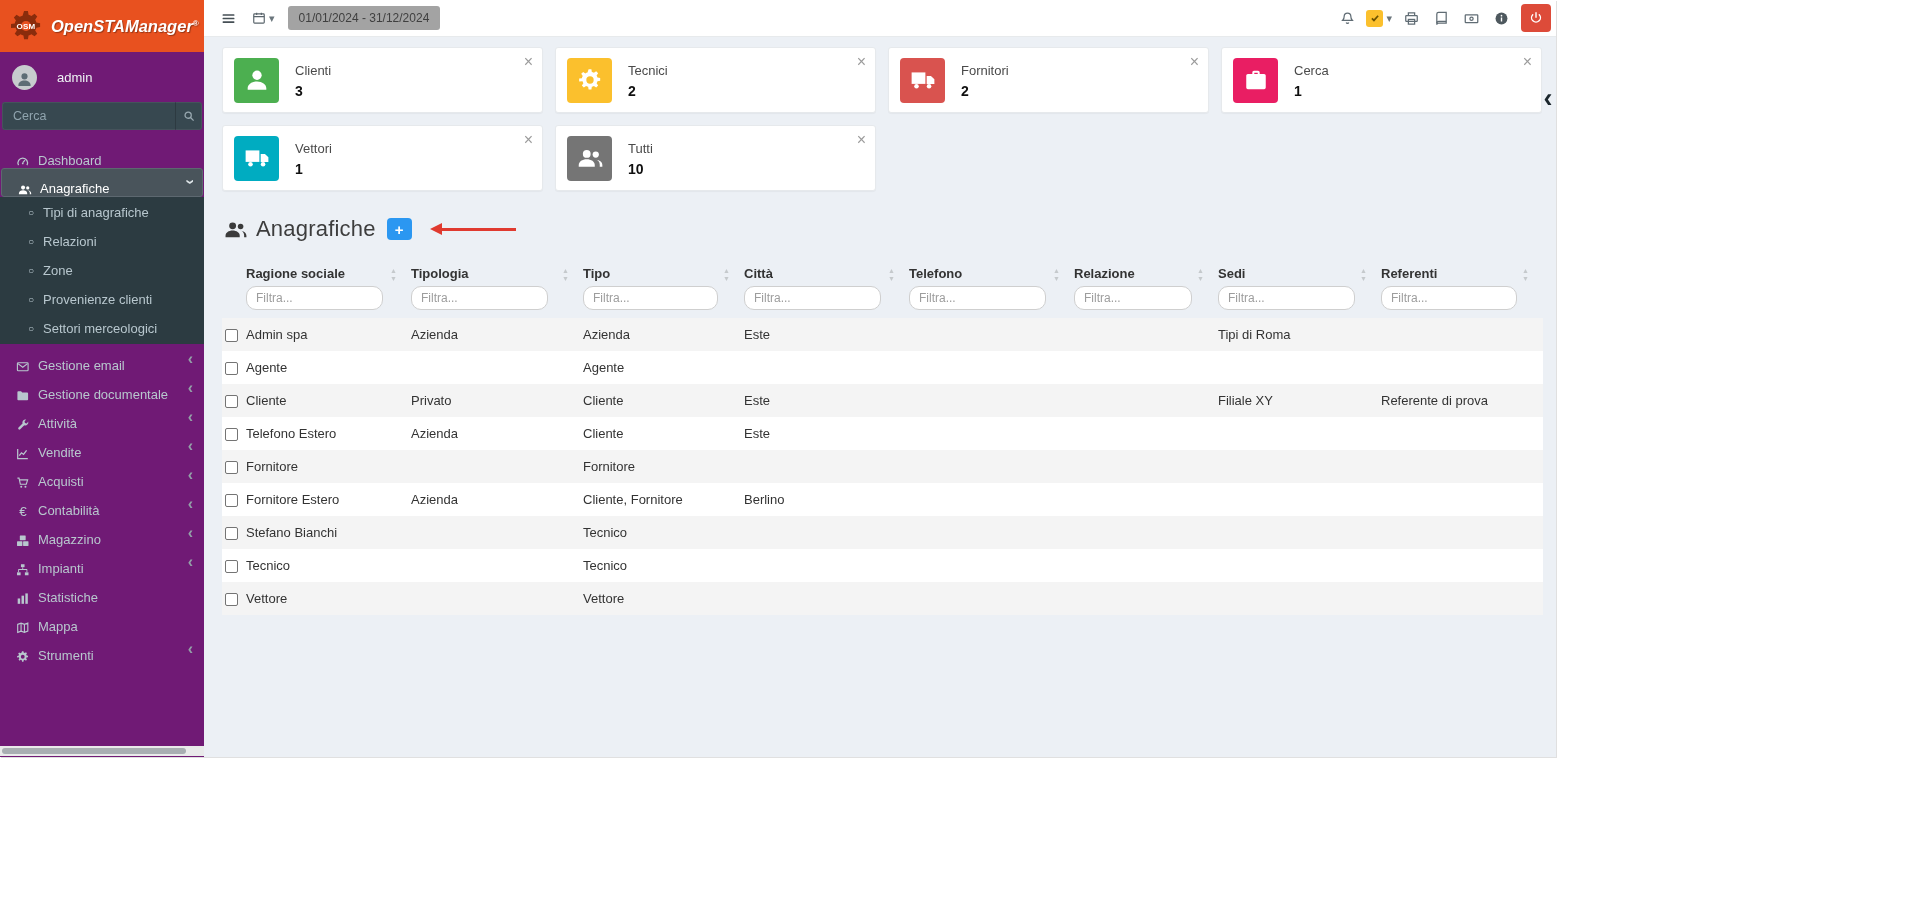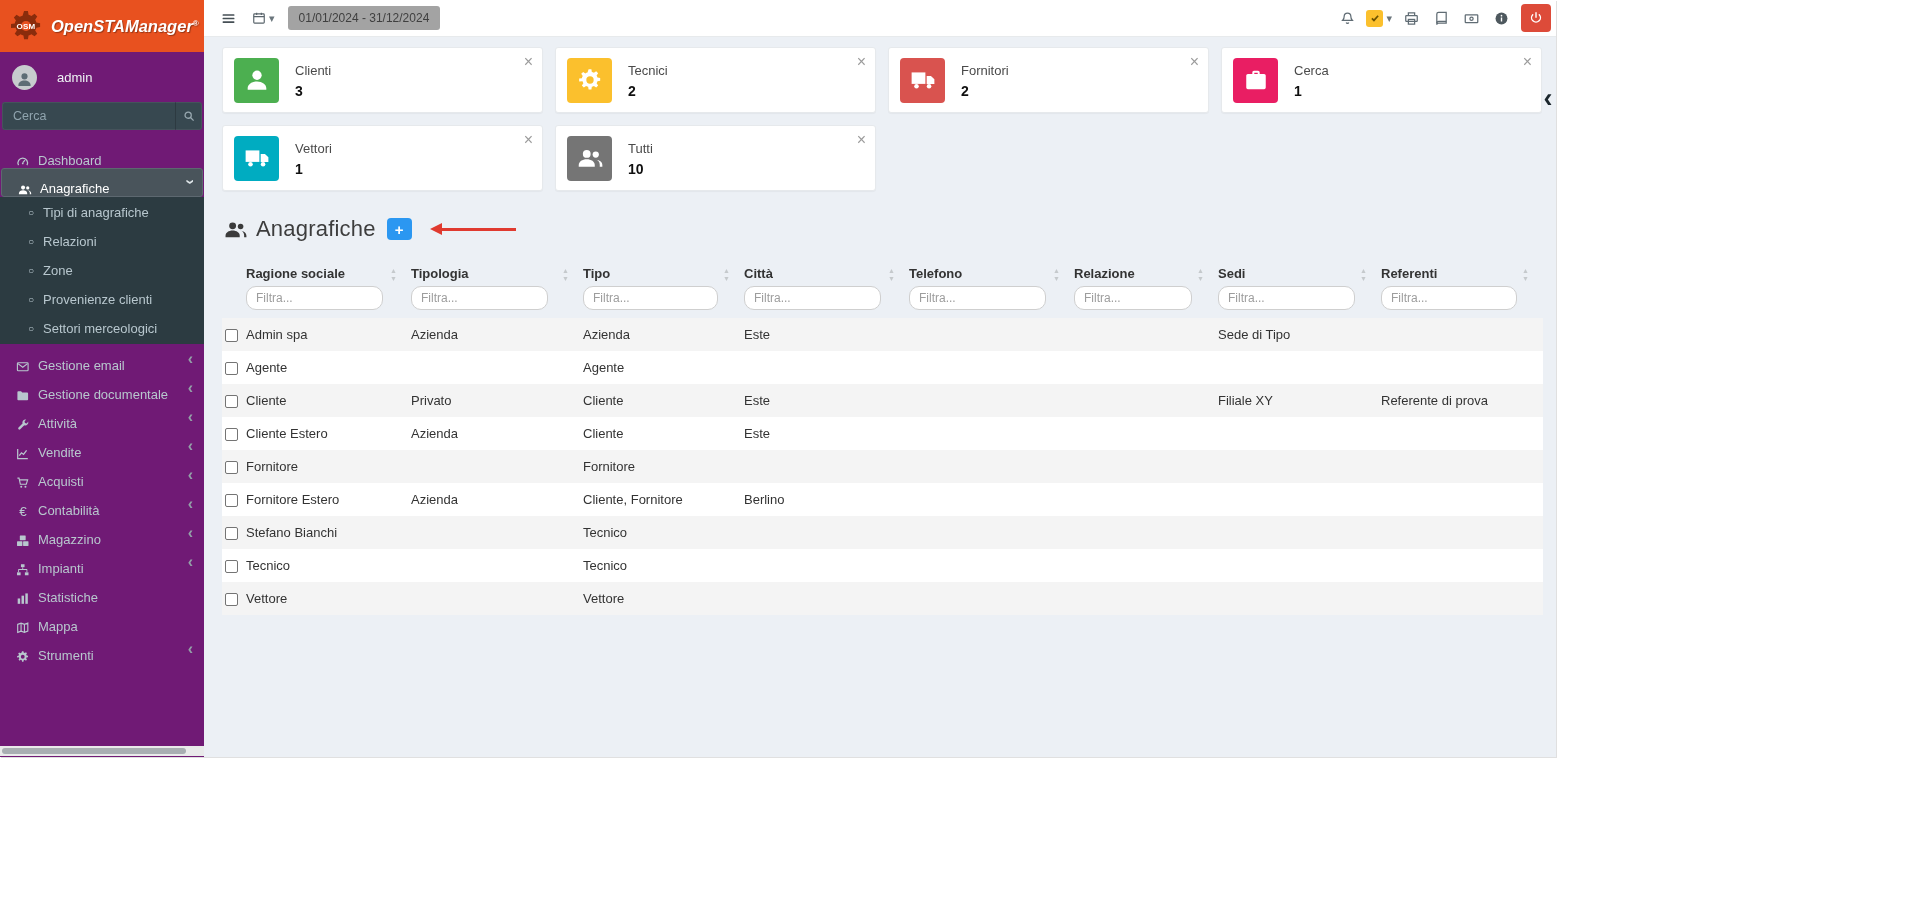--- a/index.html
+++ b/index.html
@@ -547,21 +547,21 @@
             </thead>
           <tbody id="grid-body">
               <tr>
                 <td class="cb-cell"><span class="cb"></span></td>
                 <td>Admin spa</td>
                 <td>Azienda</td>
                 <td>Azienda</td>
                 <td>Este</td>
                 <td></td>
                 <td></td>
-                <td>Sede di Tipo</td>
+                <td>Tipi di Roma</td>
                 <td></td>
               </tr>
               <tr>
                 <td class="cb-cell"><span class="cb"></span></td>
                 <td>Agente</td>
                 <td></td>
                 <td>Agente</td>
                 <td></td>
                 <td></td>
                 <td></td>
@@ -574,21 +574,21 @@
                 <td>Privato</td>
                 <td>Cliente</td>
                 <td>Este</td>
                 <td></td>
                 <td></td>
                 <td>Filiale XY</td>
                 <td>Referente di prova</td>
               </tr>
               <tr>
                 <td class="cb-cell"><span class="cb"></span></td>
-                <td>Cliente Estero</td>
+                <td>Telefono Estero</td>
                 <td>Azienda</td>
                 <td>Cliente</td>
                 <td>Este</td>
                 <td></td>
                 <td></td>
                 <td></td>
                 <td></td>
               </tr>
               <tr>
                 <td class="cb-cell"><span class="cb"></span></td>

